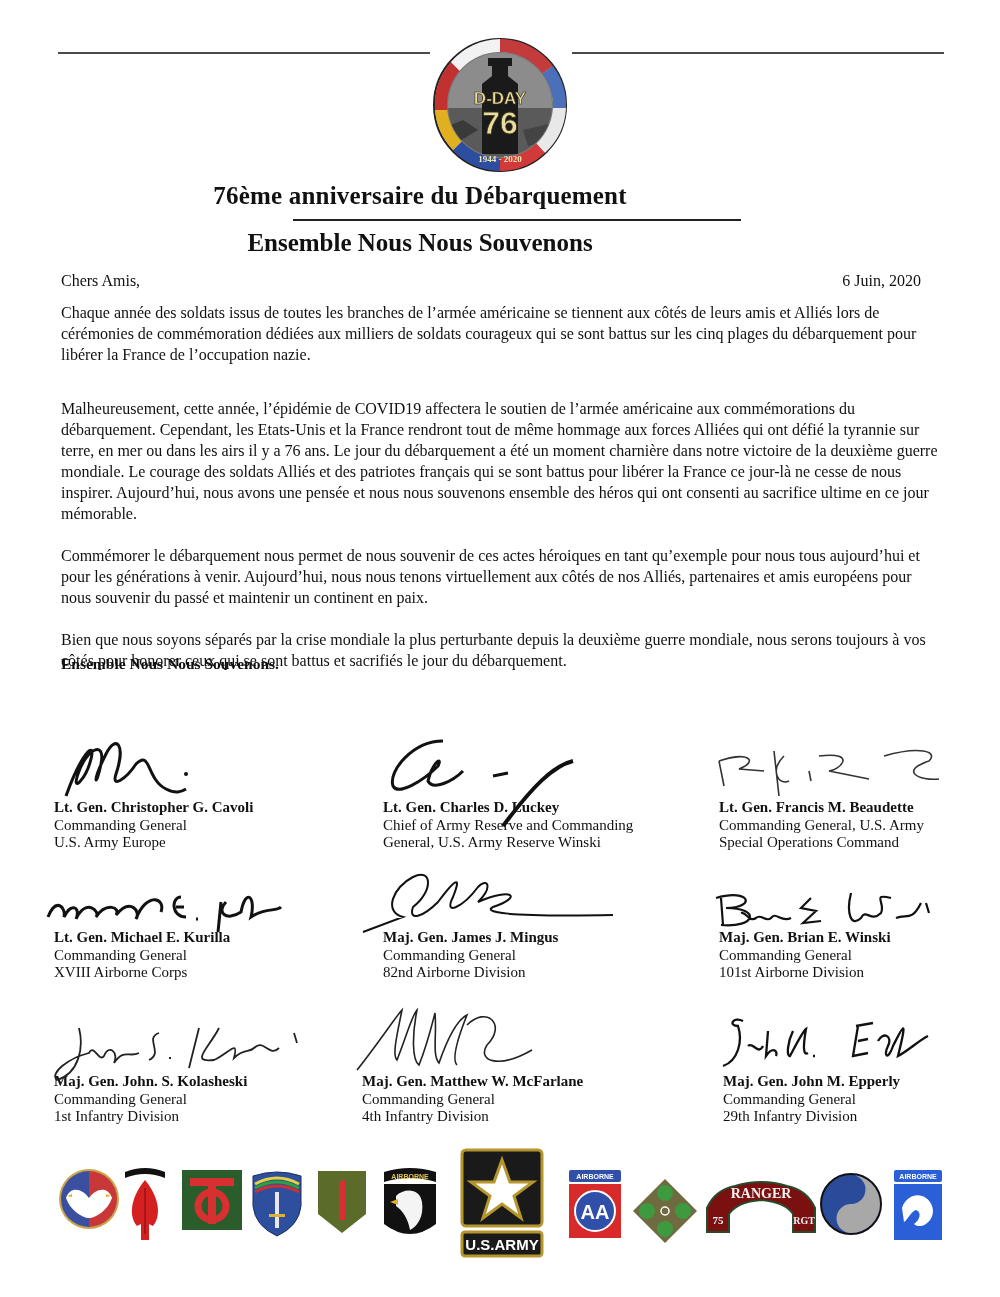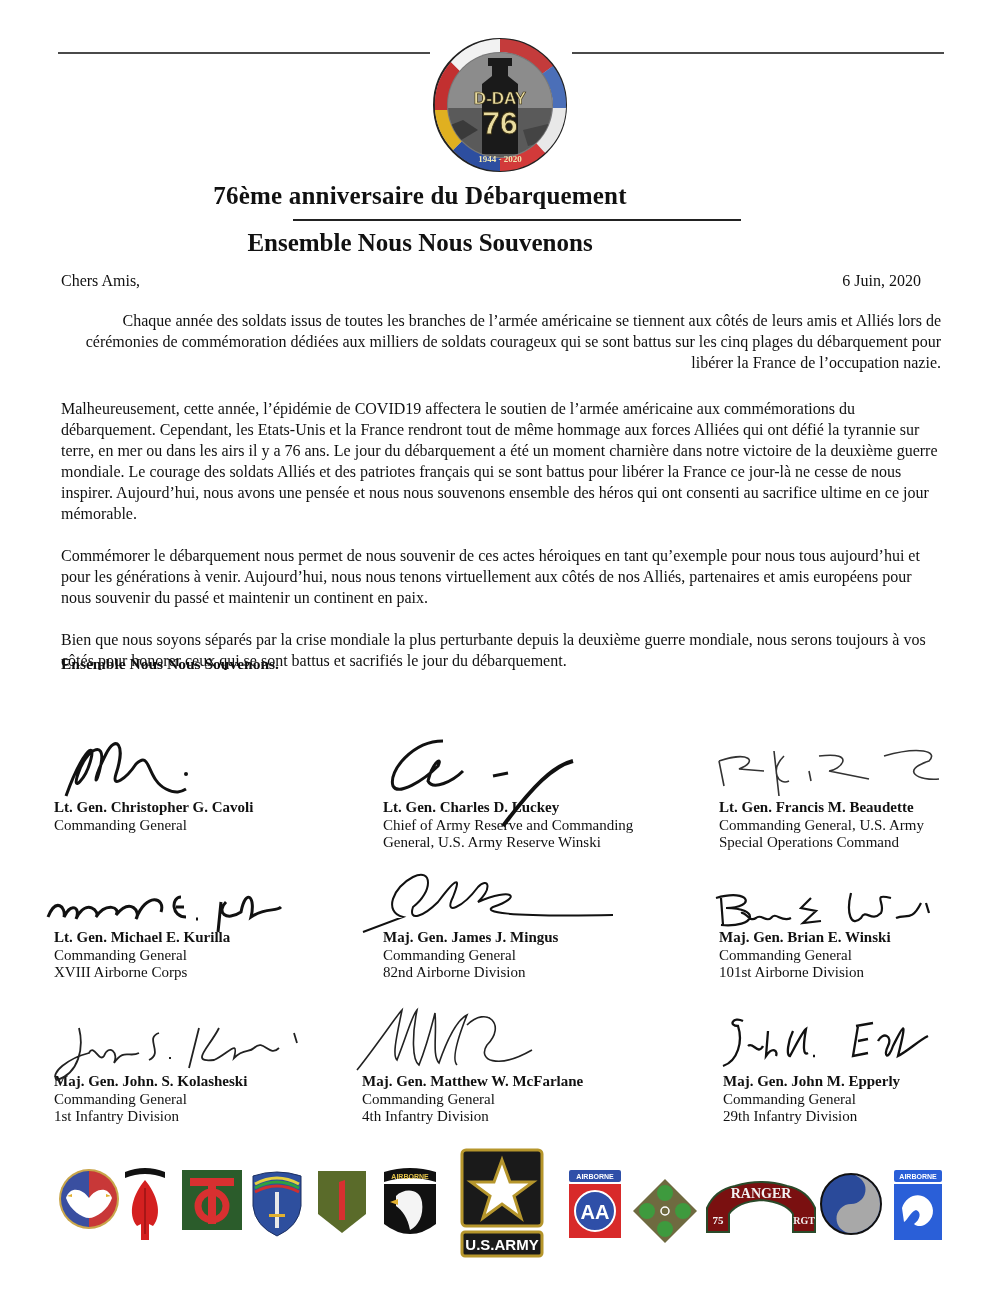--- a/index.html
+++ b/index.html
@@ -9,21 +9,21 @@
   #rule-left { left:58px; top:52px; width:372px; }
   #rule-right { left:572px; top:52px; width:372px; }
   #seal { position:absolute; left:433px; top:38px; width:134px; height:134px; }
   .title { position:absolute; left:0; width:840px; text-align:center; font-weight:bold; }
   #title1 { top:182px; font-size:25px; letter-spacing:0.2px; }
   #title-rule { position:absolute; left:293px; top:219px; width:448px; height:2px; background:#222; }
   #title2 { top:229px; font-size:25px; }
   #salutation { position:absolute; left:61px; top:272px; font-size:16px; }
   #date { position:absolute; right:79px; top:272px; font-size:16px; }
   .para { position:absolute; left:61px; width:880px; font-size:16px; line-height:21px; text-align:left; }
-  #p1 { top:310px;text-align:right; }
+  #p1 { top:302px; }
   #p2 { top:398px; }
   #p3 { top:545px; }
   #p4 { top:629px; }
   #closing { position:absolute; left:61px; top:655px; font-size:15.5px; font-weight:bold; }
   .sig { position:absolute; width:320px; font-size:15px; line-height:17.5px; }
   .sig .name { font-weight:bold; }
   .sig svg { position:absolute; left:0; overflow:visible; }
   .patches { position:absolute; left:55px; top:1150px; width:900px; height:115px; }
   .patch { position:absolute; }
 </style>
@@ -76,20 +76,21 @@
 
 <div id="closing">Ensemble Nous Nous Souvenons.</div>
 
 <div class="sig" style="left:54px; top:799px;">
   <svg width="150" height="70" style="top:-65px; left:2px;">
     <path d="M10 62 C25 20 40 5 35 25 C30 45 15 60 22 40 C30 15 50 5 45 30 C40 55 35 50 50 20 C60 0 70 10 60 40 C55 55 70 45 80 30 C95 15 90 45 110 55 C120 60 125 58 130 55" fill="none" stroke="#111" stroke-width="3"></path>
     <circle cx="130" cy="40" r="2" fill="#111"></circle>
   </svg>
   <div class="name">Lt. Gen. Christopher G. Cavoli</div>
   <div>Commanding General</div>
+  <div>U.S. Army Europe</div>
 </div>
 
 <div class="sig" style="left:383px; top:799px;">
   <svg width="200" height="80" style="top:-68px; left:0;">
     <path d="M60 10 C30 10 5 40 10 55 C15 65 40 50 55 35 C60 25 50 30 45 50 C50 60 70 50 80 40" fill="none" stroke="#111" stroke-width="3"></path>
     <path d="M110 45 L125 42" stroke="#111" stroke-width="3"></path>
     <path d="M190 30 C170 35 150 55 120 95" fill="none" stroke="#111" stroke-width="4"></path>
   </svg>
   <div class="name">Lt. Gen. Charles D. Luckey</div>
   <div>Chief of Army Reserve and Commanding</div>

